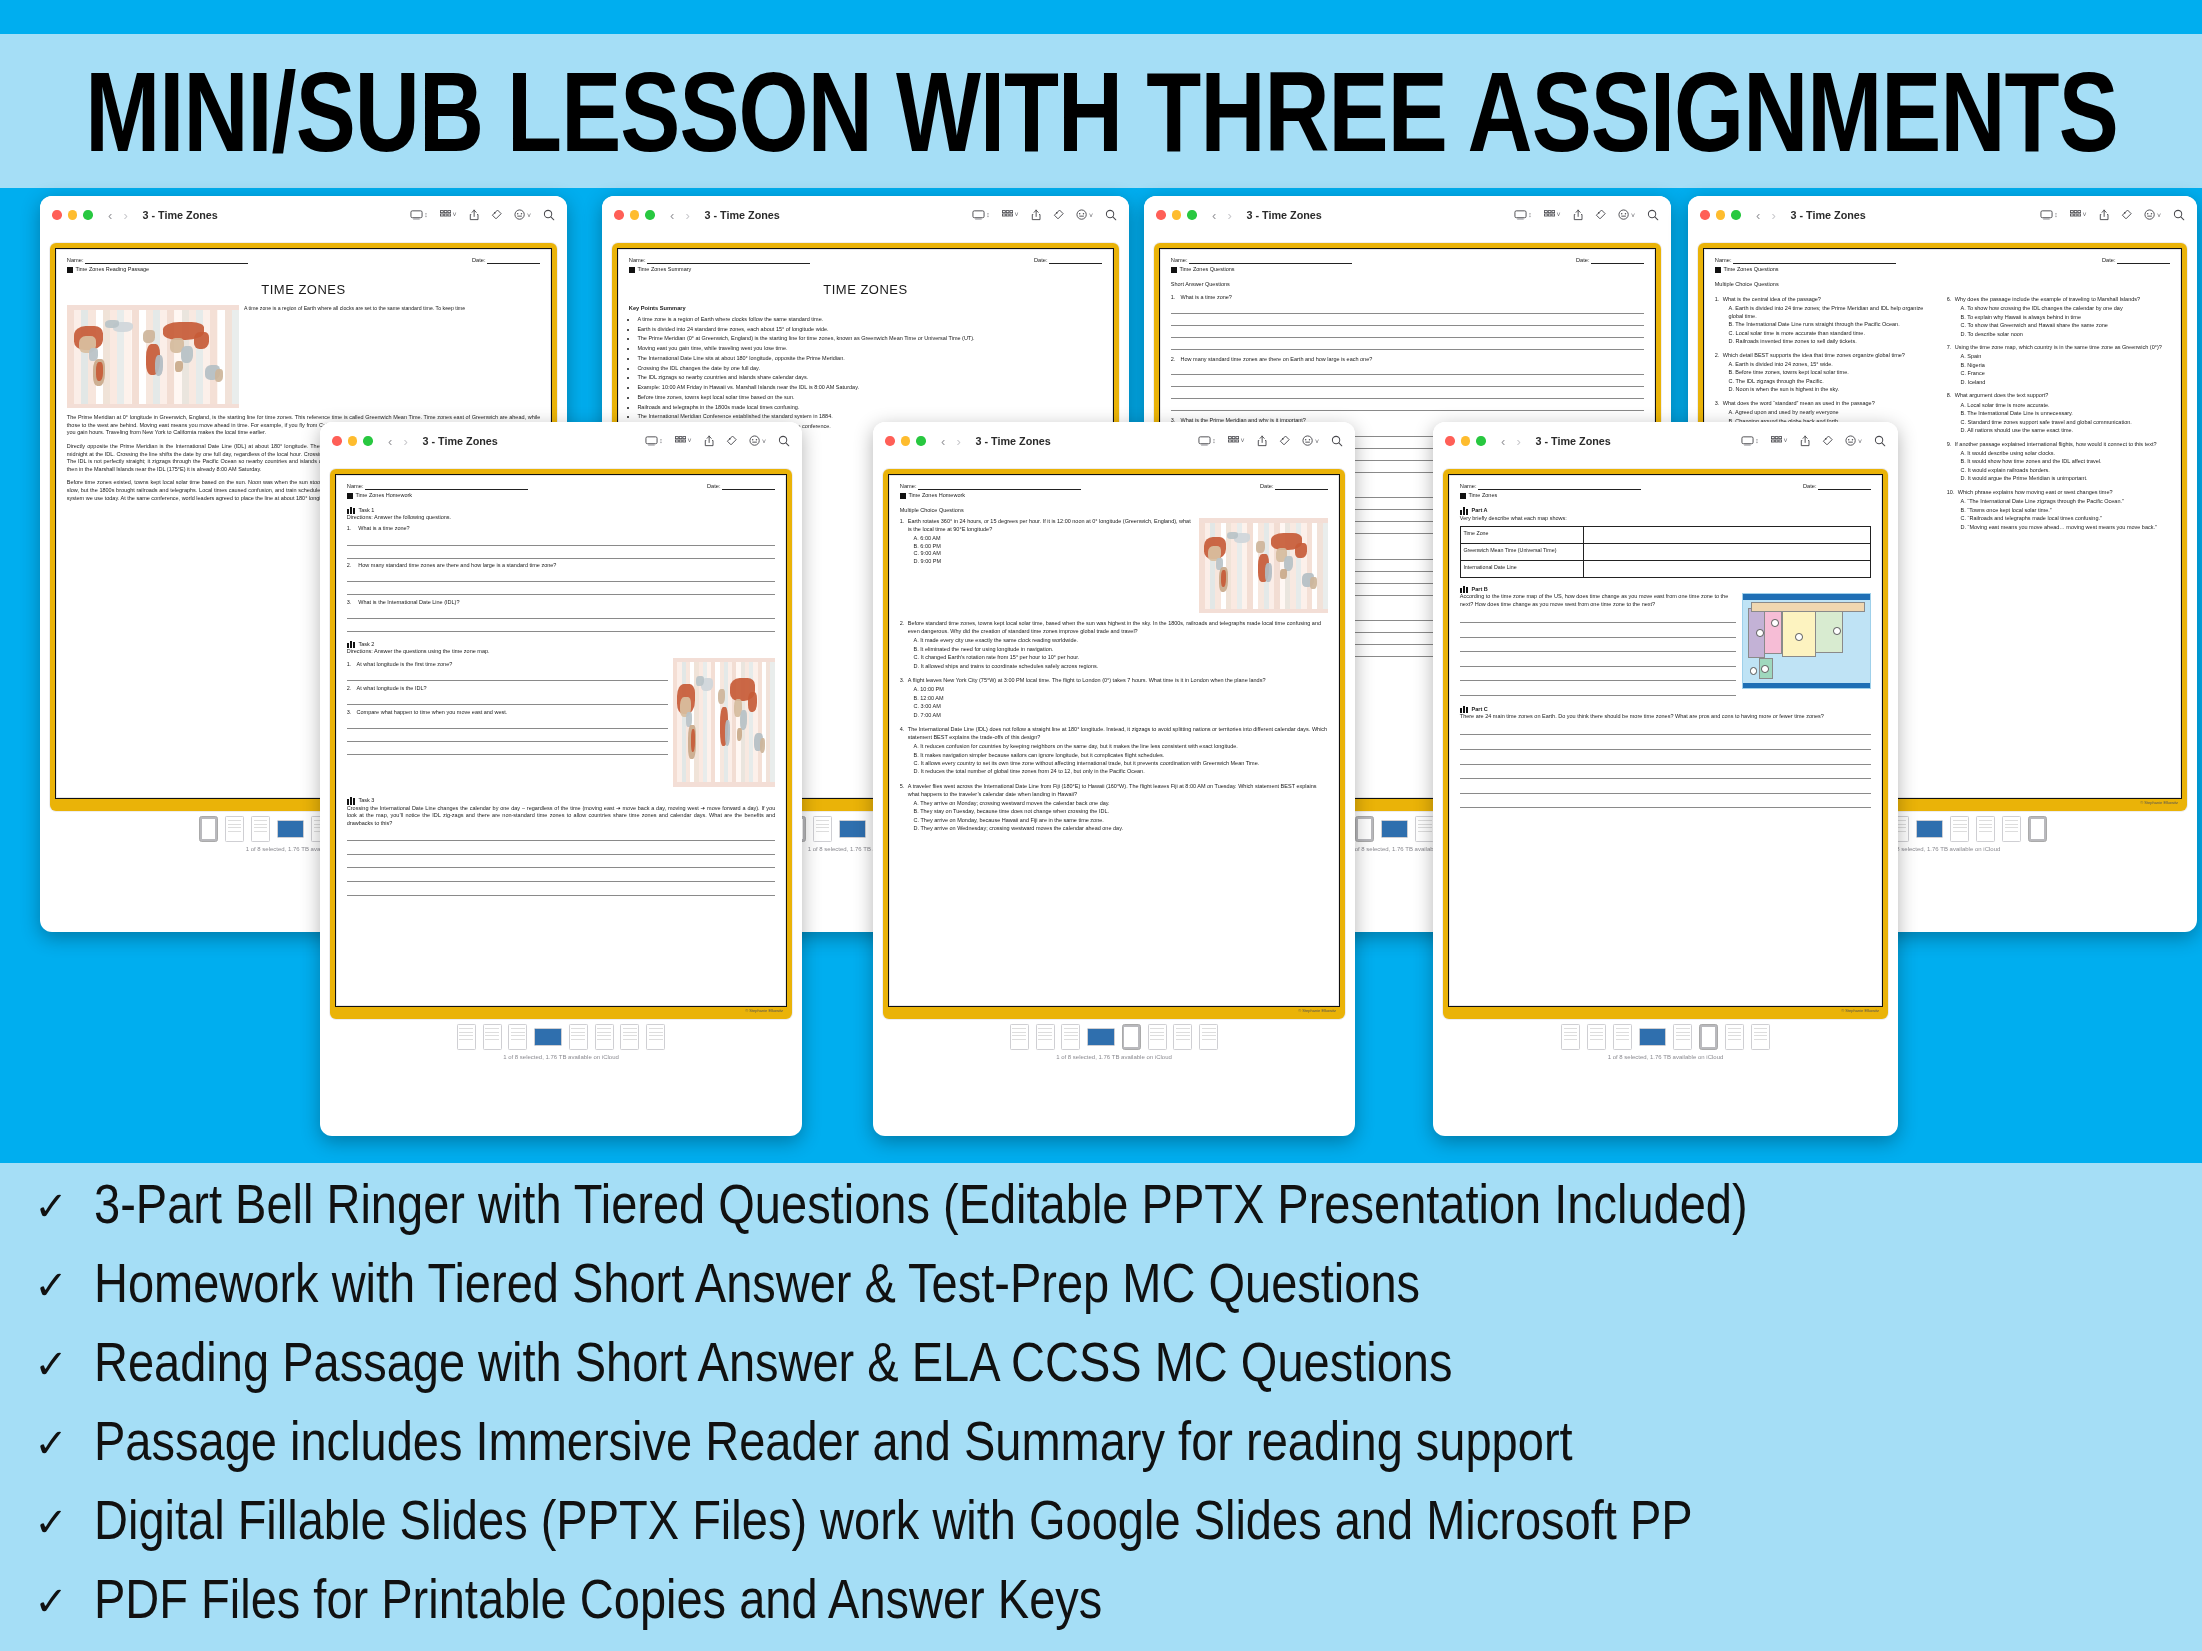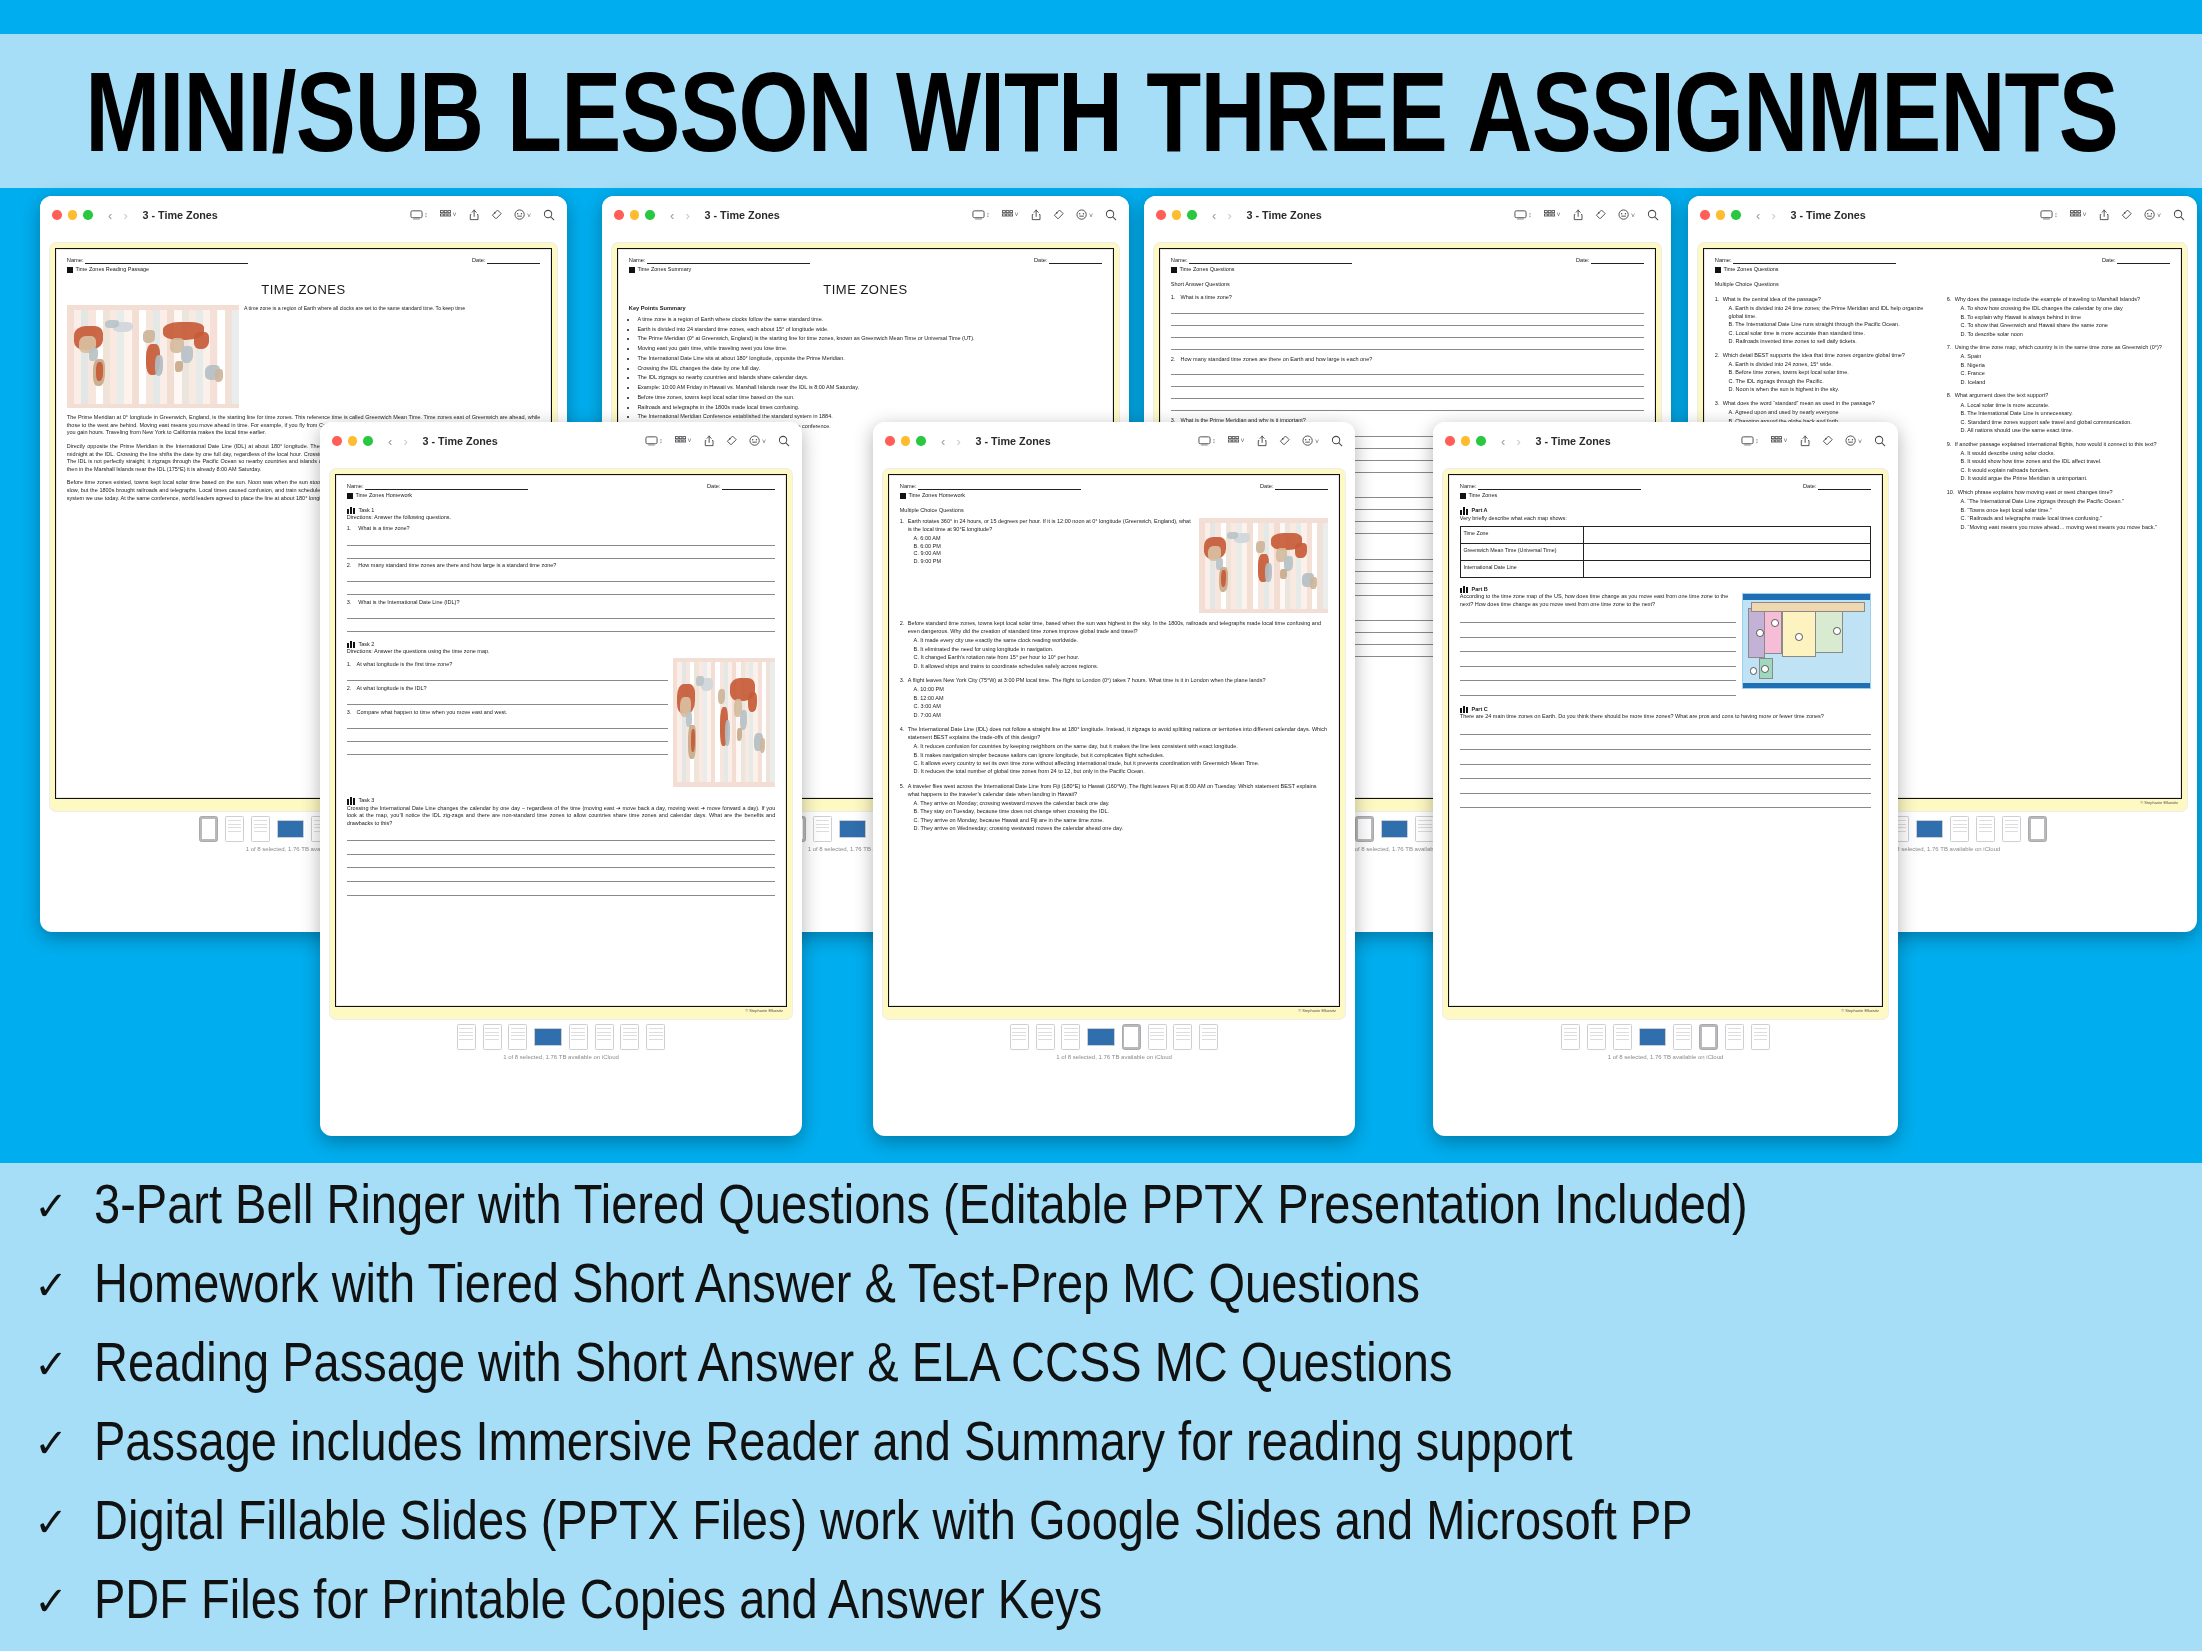--- a/index.html
+++ b/index.html
@@ -53,21 +53,21 @@
   .chev { font-size:6.9px; color:#6a6a6f; }
 
   .win-body { background:#fff; padding:8.6px 10.3px 5.2px; }
   .page {
     background:#fff; border:1.2px solid #111;
     box-shadow: 0 0 0 0.9px #e7e7e9 inset;
     overflow:hidden; position:relative;
     font-size:5.5px; line-height:1.38; color:#1a1a1a;
   }
   .page-outer {
-    background:#fef9c3; border-radius:6px;
+    background:#eab308; border-radius:6px;
     box-shadow:0 0 0 0.9px #ededef;
     padding:5.2px;
   }
 
   .nd-row { display:flex; justify-content:space-between; align-items:flex-end; font-size:5.7px; }
   .nd-row .nm { flex:1; display:flex; align-items:flex-end; }
   .nd-row .ln { flex:1; border-bottom:0.8px solid #222; margin-left:1.7px; margin-bottom:0.9px; max-width:163px;}
   .nd-row .dt { display:flex; align-items:flex-end; }
   .nd-row .dln { width:53px; border-bottom:0.8px solid #222; margin-left:1.7px; margin-bottom:0.9px; }
   .doctag { display:flex; align-items:center; gap:2.6px; font-size:5.5px; margin-top:0.9px; }

